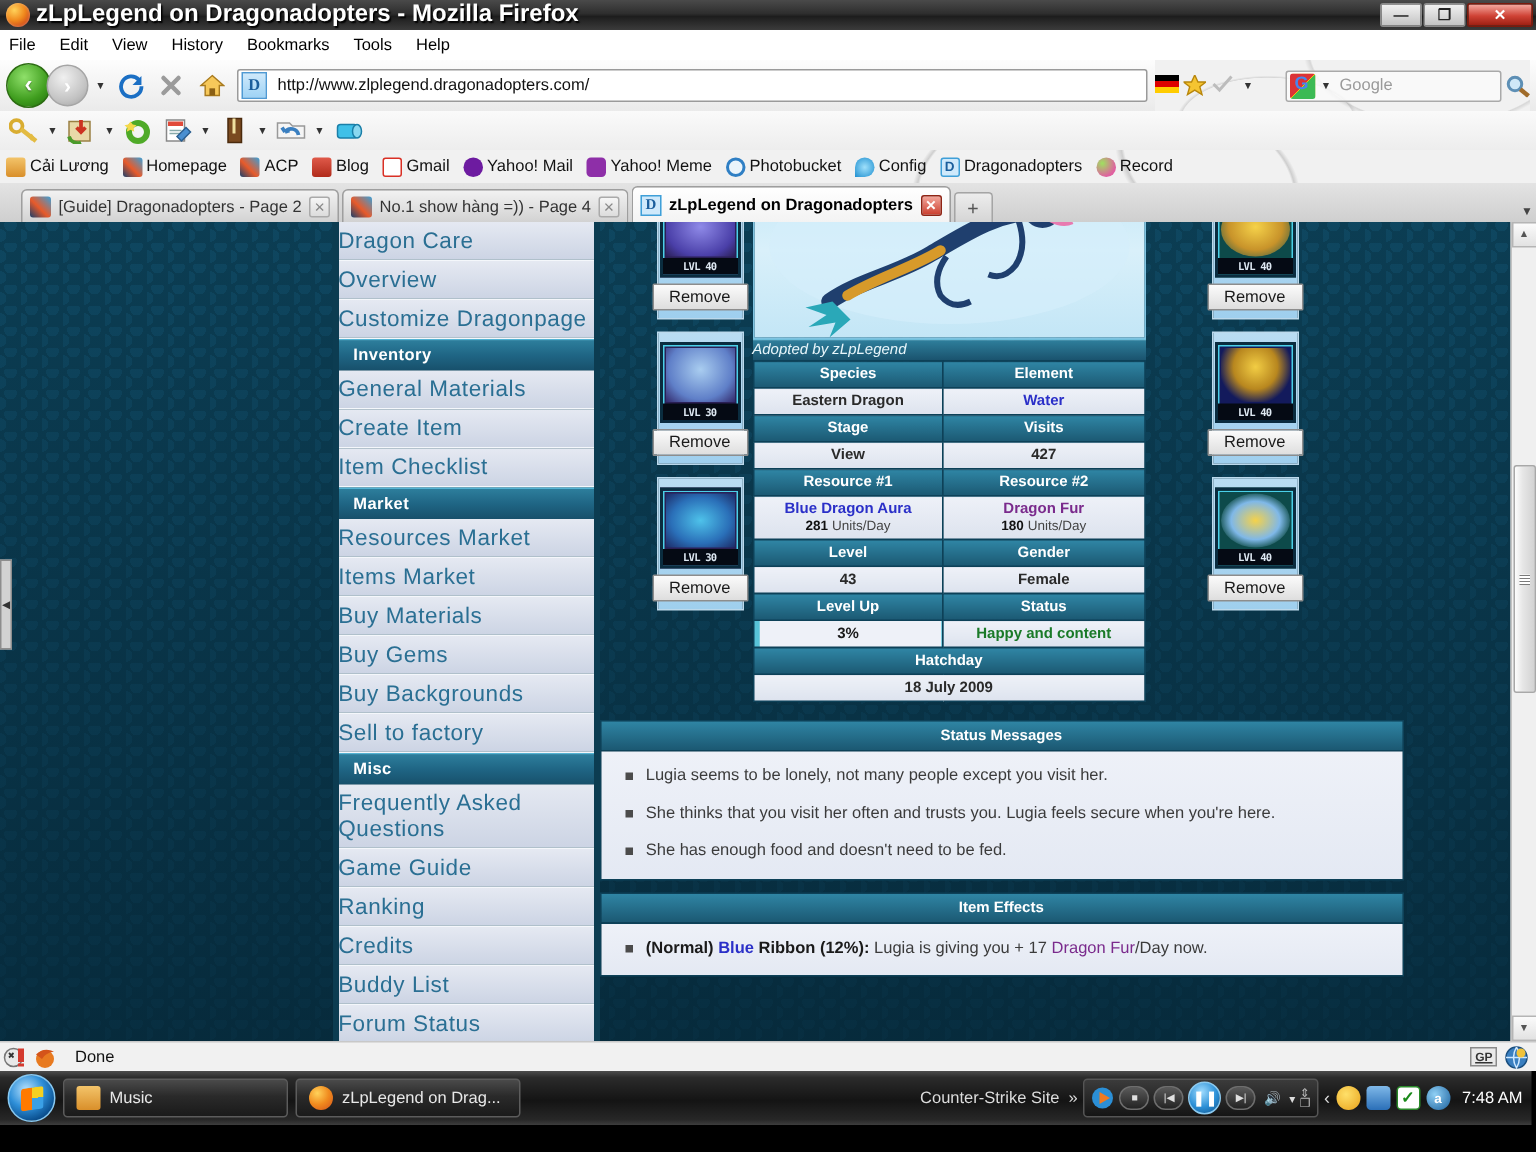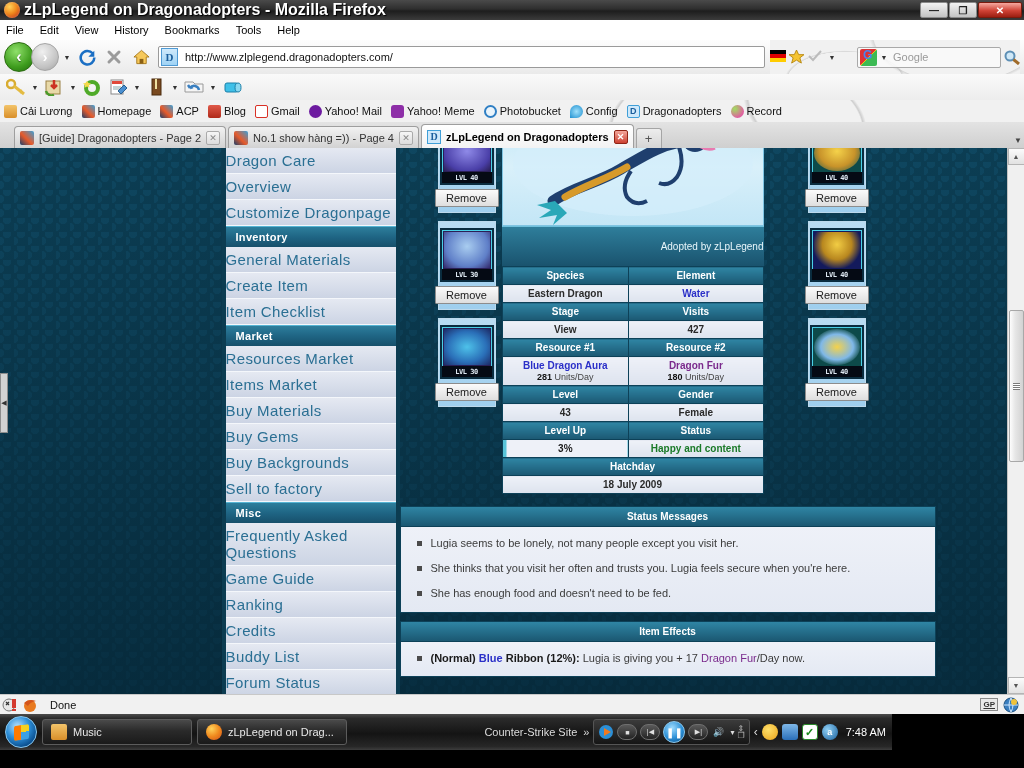--- a/index.html
+++ b/index.html
@@ -218,22 +218,23 @@
     justify-content: center; font-family: "Liberation Sans", sans-serif;
   }
   
   #dragonpanel { width: 262px; flex: none; }
   #dragonimg {
     height: 78px; background: linear-gradient(to bottom,#bfe6f7 0%, #d9f0fa 50%, #c3e6f6 100%);
     position: relative; overflow: hidden; border: 1px solid #7fc4e2;
   }
   #adopted {
     background: linear-gradient(to bottom,#2e7e9b,#1a536e);
-    color: #e8f6fb; font-size: 10px; text-align: right; padding: 14px 0;
+    color: #e8f6fb; font-size: 10px; text-align: left; padding: 1px 0;
     border-top: 1px solid #6fc0dc;
+    font-style: italic;
   }
   table.stats { width: 100%; border-collapse: collapse; }
   table.stats td {
     text-align: center; font-size: 10px; padding: 3px 2px; border: 1px solid #0d4158;
   }
   td.sh {
     background: linear-gradient(to bottom,#2f85a4,#1b5872);
     color: #fff; font-weight: bold;
   }
   td.sv {
@@ -307,21 +308,21 @@
   }
   .sb-ico { width: 16px; height: 16px; margin: 0 2px; flex: none; }
   #sb-text { margin-left: 10px; }
   #sb-right { position: absolute; right: 3px; display: flex; align-items: center; gap: 3px; }
   #gp-badge {
     border: 1px solid #8a8a8a; background: #e9e9e9; color: #333;
     font-size: 8px; padding: 1px 2px; font-weight: bold; text-decoration: underline;
   }
   
   #taskbar {
-    height: 36px; width: 892px;
+    height: 36px; width: 1021px;
     background: linear-gradient(to bottom,#4c4c4c 0%,#2b2b2b 12%,#141414 55%,#272727 90%,#3d3d3d 100%);
     display: flex; align-items: center; gap: 5px; padding: 0 3px; position: relative;
   }
   #startorb {
     width: 32px; height: 32px; border-radius: 50%; flex: none; margin-left: 2px;
     background: radial-gradient(circle at 38% 32%, #b7e2ff 0%, #2e8fd8 42%, #0a4f8f 75%, #052c55 100%);
     border: 1px solid #88c8f0;
     display: flex; align-items: center; justify-content: center;
   }
   .orbflag {

